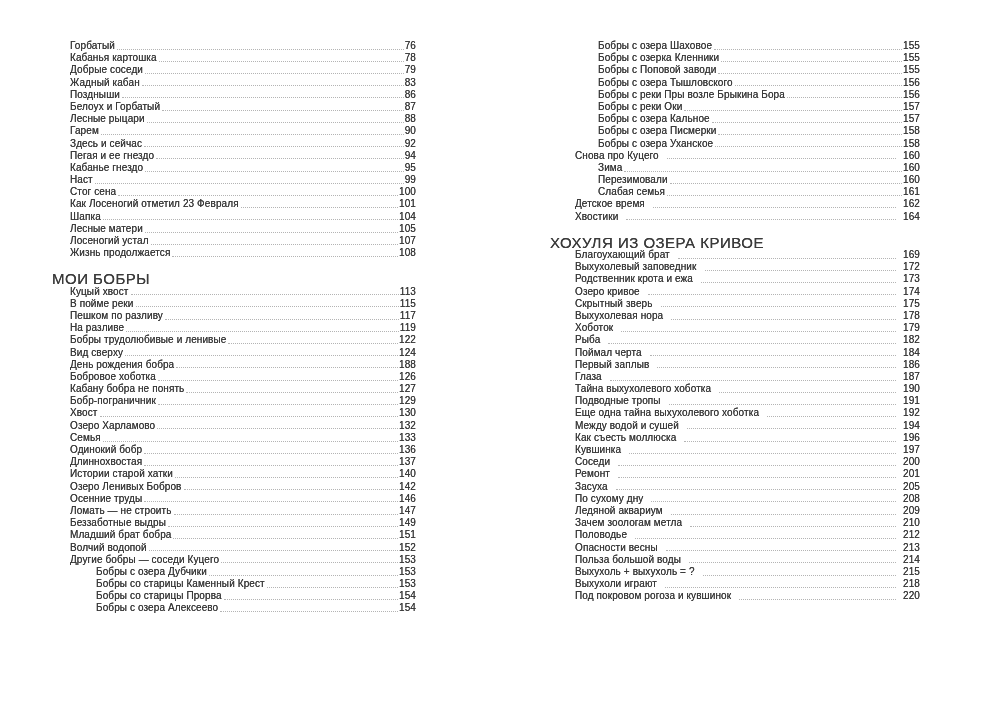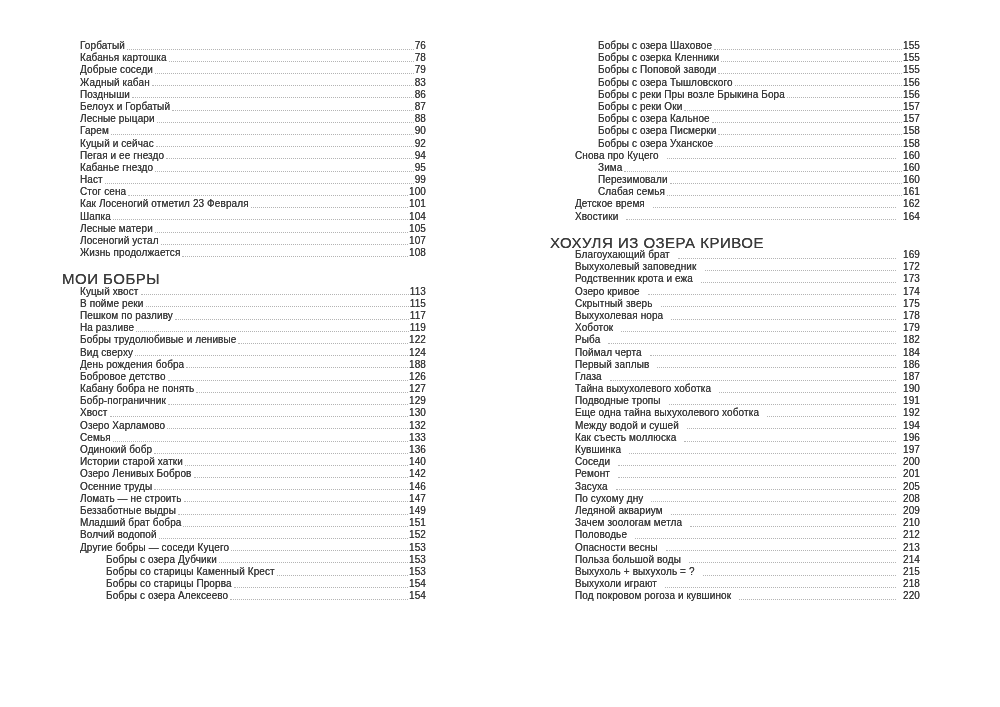--- a/index.html
+++ b/index.html
@@ -17,21 +17,21 @@
   }
   .spread {
     position: relative;
     width: 1000px;
     height: 707px;
   }
   .col {
     position: absolute;
     top: 40px;
   }
-  .col-left  { left: 62px;  width: 364px; }
+  .col-left  { left: 52px;  width: 364px; }
   .col-right { left: 550px; width: 370px; }
 
   .section + .section { margin-top: 14px; }
 
   .section-header {
     height: 12.2px;
     line-height: 12.2px;
     font-size: 15px;
     letter-spacing: 0.5px;
     white-space: nowrap;
@@ -103,21 +103,21 @@
           <span class="label">Лесные рыцари</span>
           <span class="leader"></span>
           <span class="pagenum">88</span>
         </div>
         <div class="row lvl1">
           <span class="label">Гарем</span>
           <span class="leader"></span>
           <span class="pagenum">90</span>
         </div>
         <div class="row lvl1">
-          <span class="label">Куцый и сейчас</span>
+          <span class="label">Здесь и сейчас</span>
           <span class="leader"></span>
           <span class="pagenum">92</span>
         </div>
         <div class="row lvl1">
           <span class="label">Пегая и ее гнездо</span>
           <span class="leader"></span>
           <span class="pagenum">94</span>
         </div>
         <div class="row lvl1">
           <span class="label">Кабанье гнездо</span>
@@ -191,21 +191,21 @@
           <span class="label">Вид сверху</span>
           <span class="leader"></span>
           <span class="pagenum">124</span>
         </div>
         <div class="row lvl1">
           <span class="label">День рождения бобра</span>
           <span class="leader"></span>
           <span class="pagenum">188</span>
         </div>
         <div class="row lvl1">
-          <span class="label">Бобровое детство</span>
+          <span class="label">Бобровое хоботка</span>
           <span class="leader"></span>
           <span class="pagenum">126</span>
         </div>
         <div class="row lvl1">
           <span class="label">Кабану бобра не понять</span>
           <span class="leader"></span>
           <span class="pagenum">127</span>
         </div>
         <div class="row lvl1">
           <span class="label">Бобр-пограничник</span>
@@ -224,20 +224,25 @@
         </div>
         <div class="row lvl1">
           <span class="label">Семья</span>
           <span class="leader"></span>
           <span class="pagenum">133</span>
         </div>
         <div class="row lvl1">
           <span class="label">Одинокий бобр</span>
           <span class="leader"></span>
           <span class="pagenum">136</span>
+        </div>
+        <div class="row lvl1">
+          <span class="label">Длиннохвостая</span>
+          <span class="leader"></span>
+          <span class="pagenum">137</span>
         </div>
         <div class="row lvl1">
           <span class="label">Истории старой хатки</span>
           <span class="leader"></span>
           <span class="pagenum">140</span>
         </div>
         <div class="row lvl1">
           <span class="label">Озеро Ленивых Бобров</span>
           <span class="leader"></span>
           <span class="pagenum">142</span>

